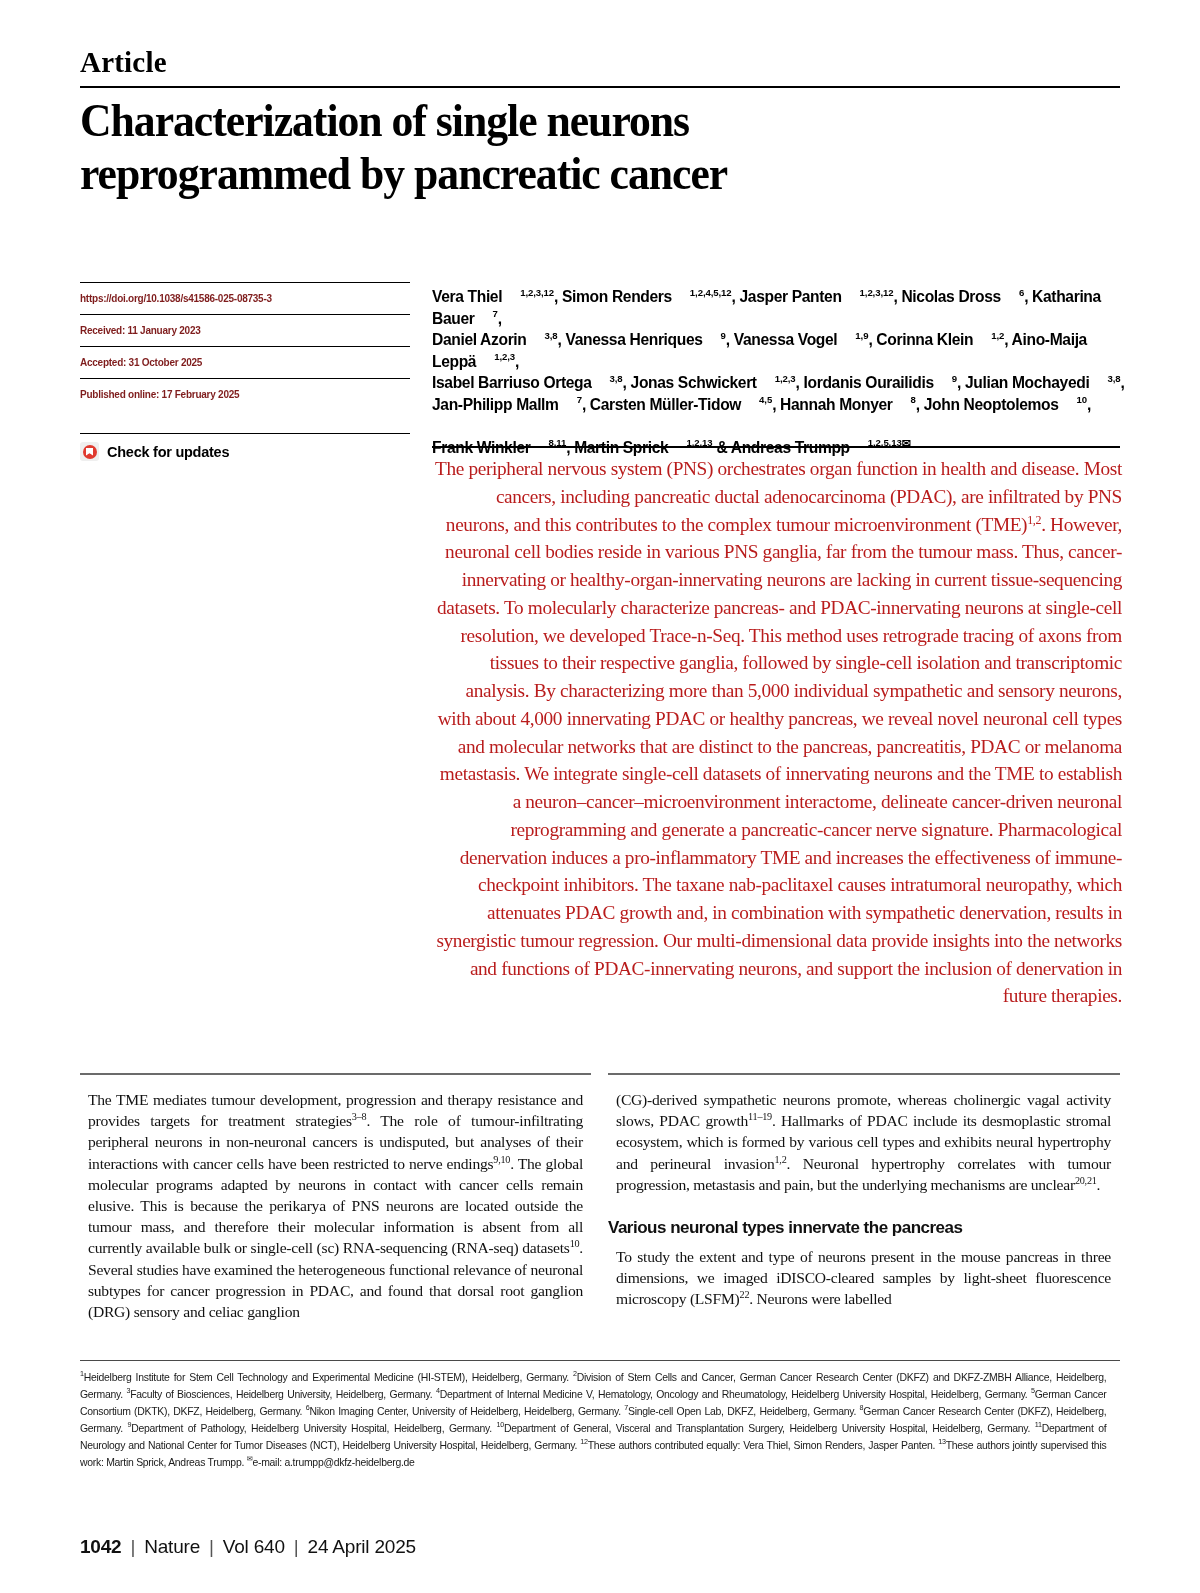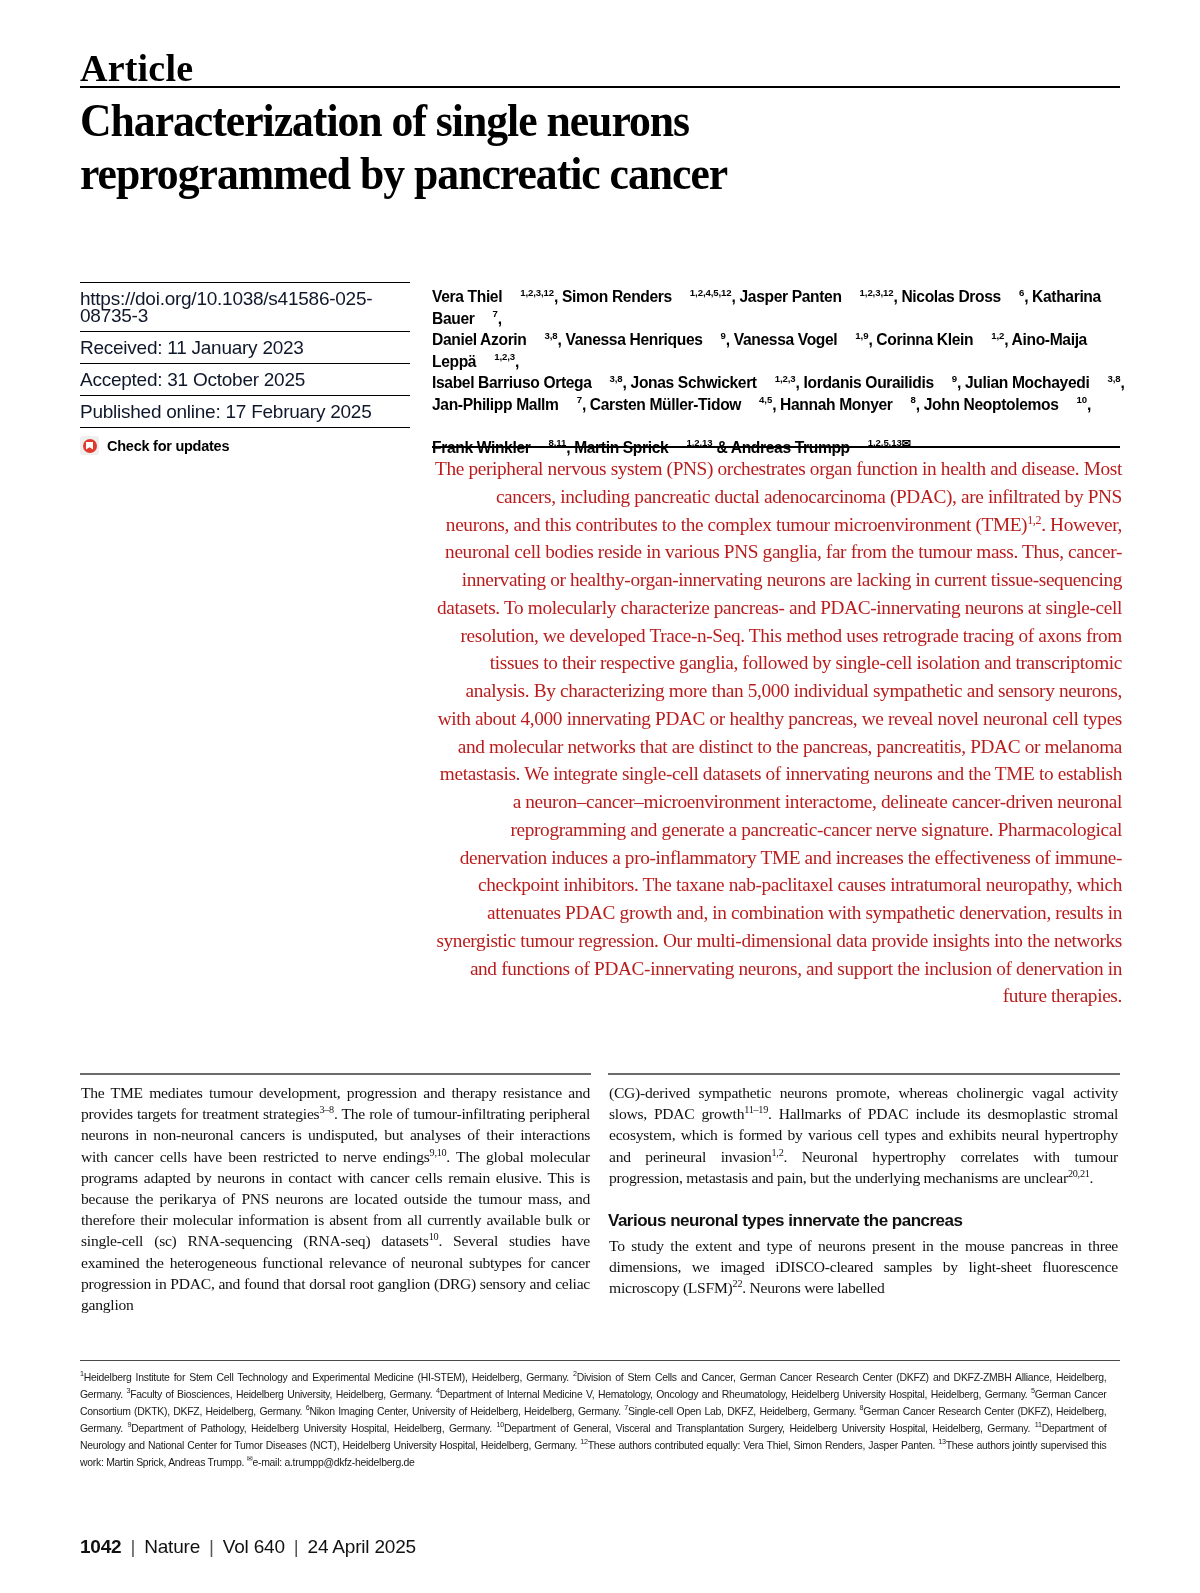--- a/index.html
+++ b/index.html
@@ -22,21 +22,21 @@
     height: 1593px;
   }
 
   
   .article-kicker {
     position: absolute;
     left: 80px;
     top: 46px;
     font-family: "Liberation Serif", serif;
     font-weight: bold;
-    font-size: 38px;
+    font-size: 29px;
     letter-spacing: 0.2px;
     color: #000;
   }
   .rule-under-kicker {
     position: absolute;
     left: 80px;
     top: 86px;
     width: 1040px;
     height: 1.5px;
     background: #000;
@@ -58,37 +58,38 @@
 
   
   .meta-col {
     position: absolute;
     left: 80px;
     top: 282px;
     width: 330px;
   }
   .meta-row {
     border-top: 1px solid #000;
-    font-size: 19px;
-    font-weight: 400;
+    font-size: 10px;
+    font-weight: 700;
     letter-spacing: -0.25px;
     padding: 7px 0 7px 0;
     line-height: 17px;
-    color: #0f172a;
+    color: #7f1d1d;
   }
   .meta-row.first { border-top: 1.6px solid #000; }
   .meta-updates {
     border-top: 1px solid #000;
     padding-top: 8px;
     display: flex;
     align-items: center;
     gap: 8px;
     font-size: 14.5px;
     font-weight: 600;
     letter-spacing: -0.25px;
+    margin-top: 23px;
   }
   .updates-icon {
     width: 19px; height: 19px;
     border-radius: 3px;
     background: #efefef;
     position: relative;
     flex: 0 0 auto;
     overflow: hidden;
   }
   .updates-icon .dot {
@@ -179,21 +180,21 @@
     width: 511px;
     font-family: "Liberation Serif", serif;
     font-size: 15.6px;
     line-height: 21.2px;
     letter-spacing: -0.25px;
     color: #111;
     text-align: justify;
   }
   .body-col.left  { left: 80px; }
   .body-col.right { left: 608px; }
-  .body-col p { margin: 1px; }
+  .body-col p { margin: 8px; }
   .body-col sup { font-size: 10.2px; vertical-align: super; line-height: 0; }
   .section-head {
     font-family: "Liberation Sans", sans-serif;
     font-weight: bold;
     font-size: 17px;
     letter-spacing: -0.5px;
     margin: 22px 0 4px 0 !important;
     line-height: 21px;
     text-align: left;
   }

